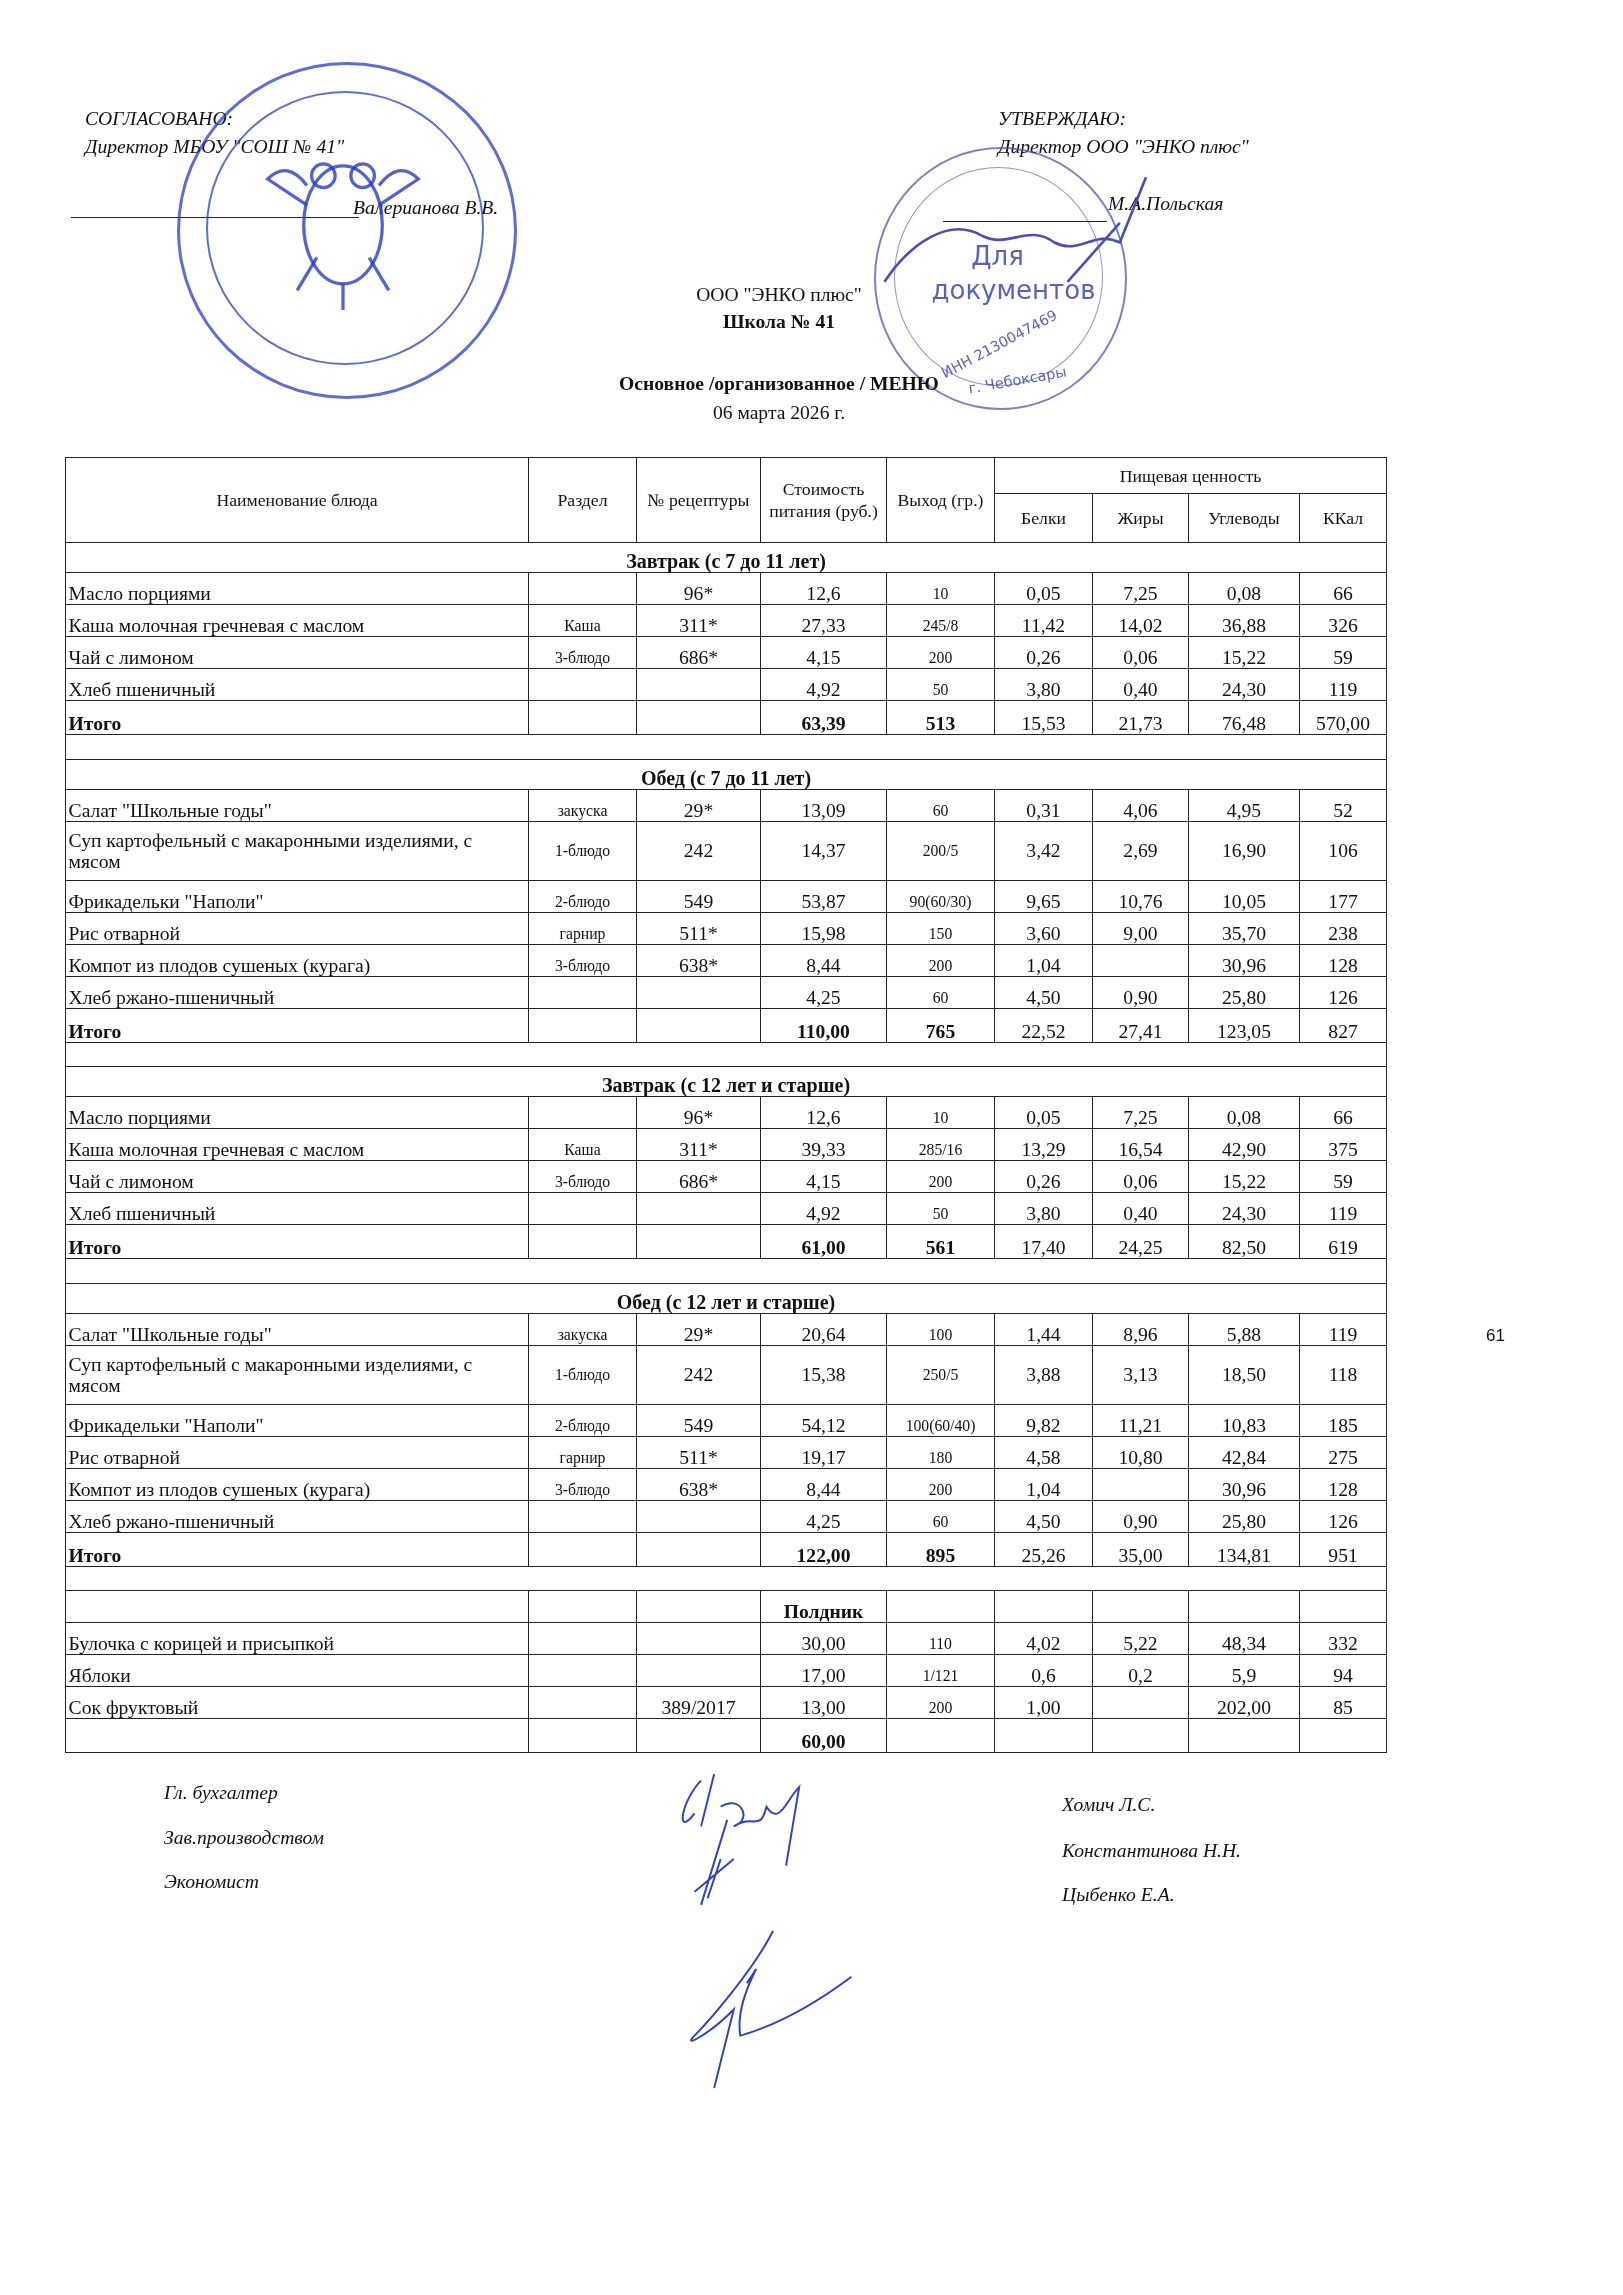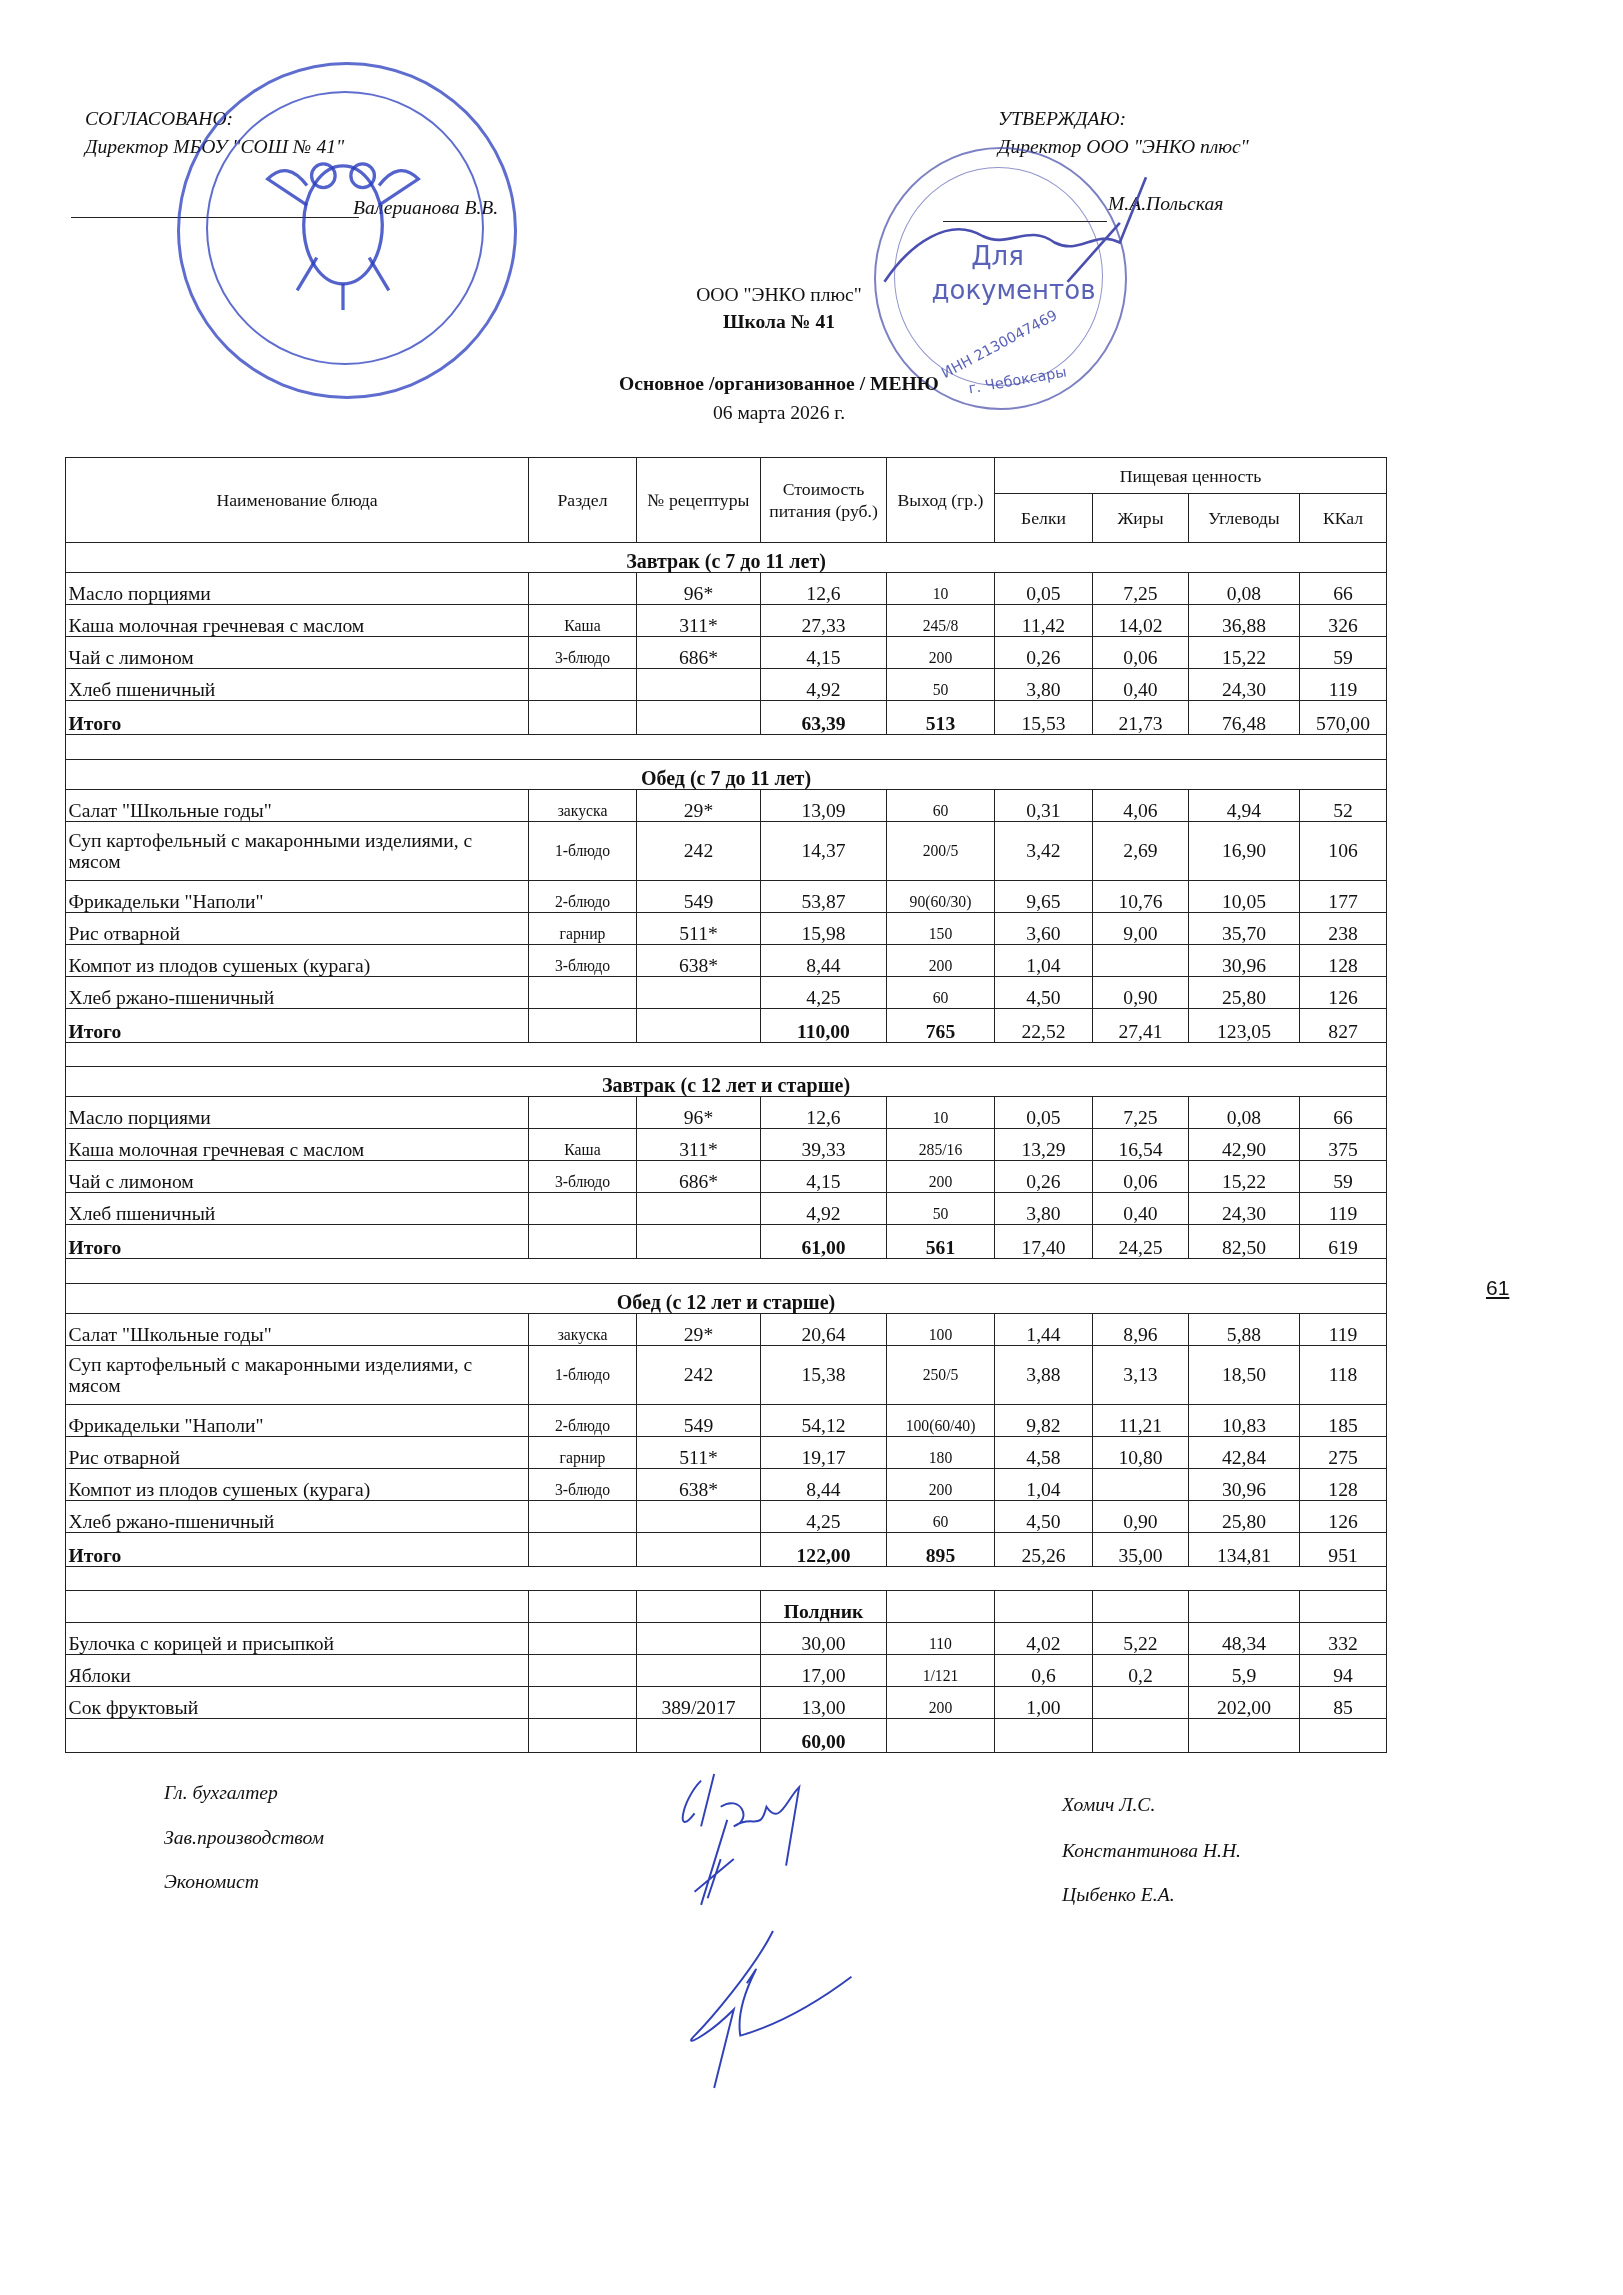--- a/index.html
+++ b/index.html
@@ -21,21 +21,21 @@
   tr.row td { height:31px; }
   tr.row2 td { height:58px; vertical-align:middle; }
   tr.sect td { height:29px; text-align:center; font-weight:bold; font-size:20px; }
   tr.gap td { height:23.6px; }
   tr.total td { height:33px; font-weight:bold; }
   tr.total td.plain { font-weight:normal;font-family:Liberation Serif, serif; }
 
   .stamp { position:absolute; border-radius:50%; border:3.9px solid rgba(40,60,190,0.75); }
   .stamp-text { position:absolute; color:rgba(60,70,170,0.85); font-family:"DejaVu Sans", sans-serif; }
   .sig { position:absolute; }
-  .pagenum { position:absolute; left:1486px; top:1276px; font-family:"Liberation Sans", sans-serif; font-size:21px;text-decoration:underline; }
+  .pagenum { position:absolute; left:1486px; top:1326px; font-family:"Liberation Sans", sans-serif; font-size:17px; }
 </style>
 </head>
 <body>
 
 <div class="abs hdr-text" style="left:85px; top:106px;">СОГЛАСОВАНО:</div>
 <div class="abs hdr-text" style="left:85px; top:134px;">Директор МБОУ "СОШ № 41"</div>
 <div class="abs" style="left:71px; top:217px; width:288px; border-top:1.3px solid #222;"></div>
 <div class="abs hdr-text" style="left:353px; top:195px;">Валерианова В.В.</div>
 
 <div class="abs hdr-text" style="left:998px; top:106px;text-align:right;">УТВЕРЖДАЮ:</div>
@@ -166,21 +166,21 @@
         <td colspan="9">Обед (с 7 до 11 лет)</td>
       </tr>
       <tr class="row">
         <td class="name">Салат "Школьные годы"</td>
         <td class="c sm">закуска</td>
         <td class="c">29*</td>
         <td class="c">13,09</td>
         <td class="c sm">60</td>
         <td class="c">0,31</td>
         <td class="c">4,06</td>
-        <td class="c">4,94</td>
+        <td class="c">4,95</td>
         <td class="c">52</td>
       </tr>
       <tr class="row2">
         <td class="name">Суп картофельный с макаронными изделиями, с мясом</td>
         <td class="c sm">1-блюдо</td>
         <td class="c">242</td>
         <td class="c">14,37</td>
         <td class="c sm">200/5</td>
         <td class="c">3,42</td>
         <td class="c">2,69</td>

